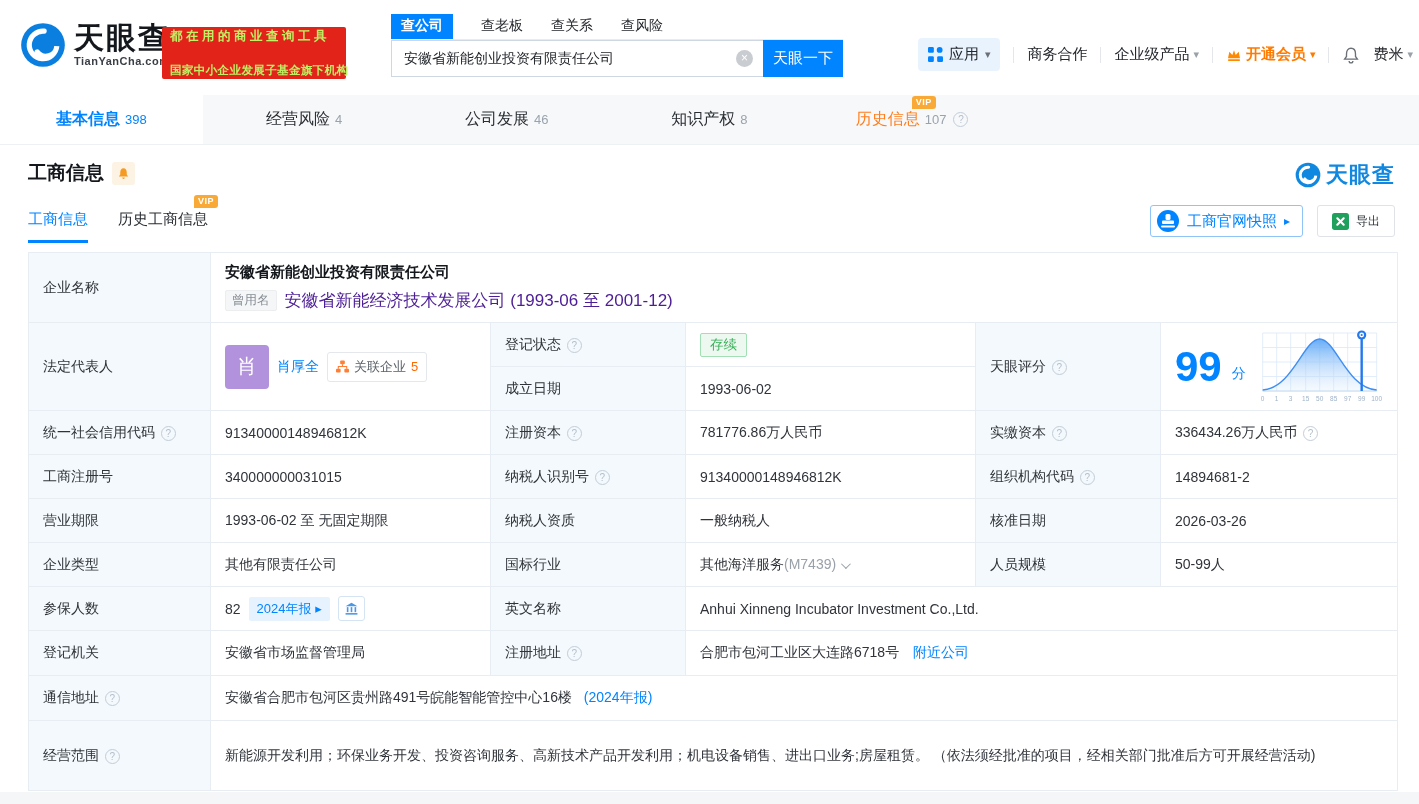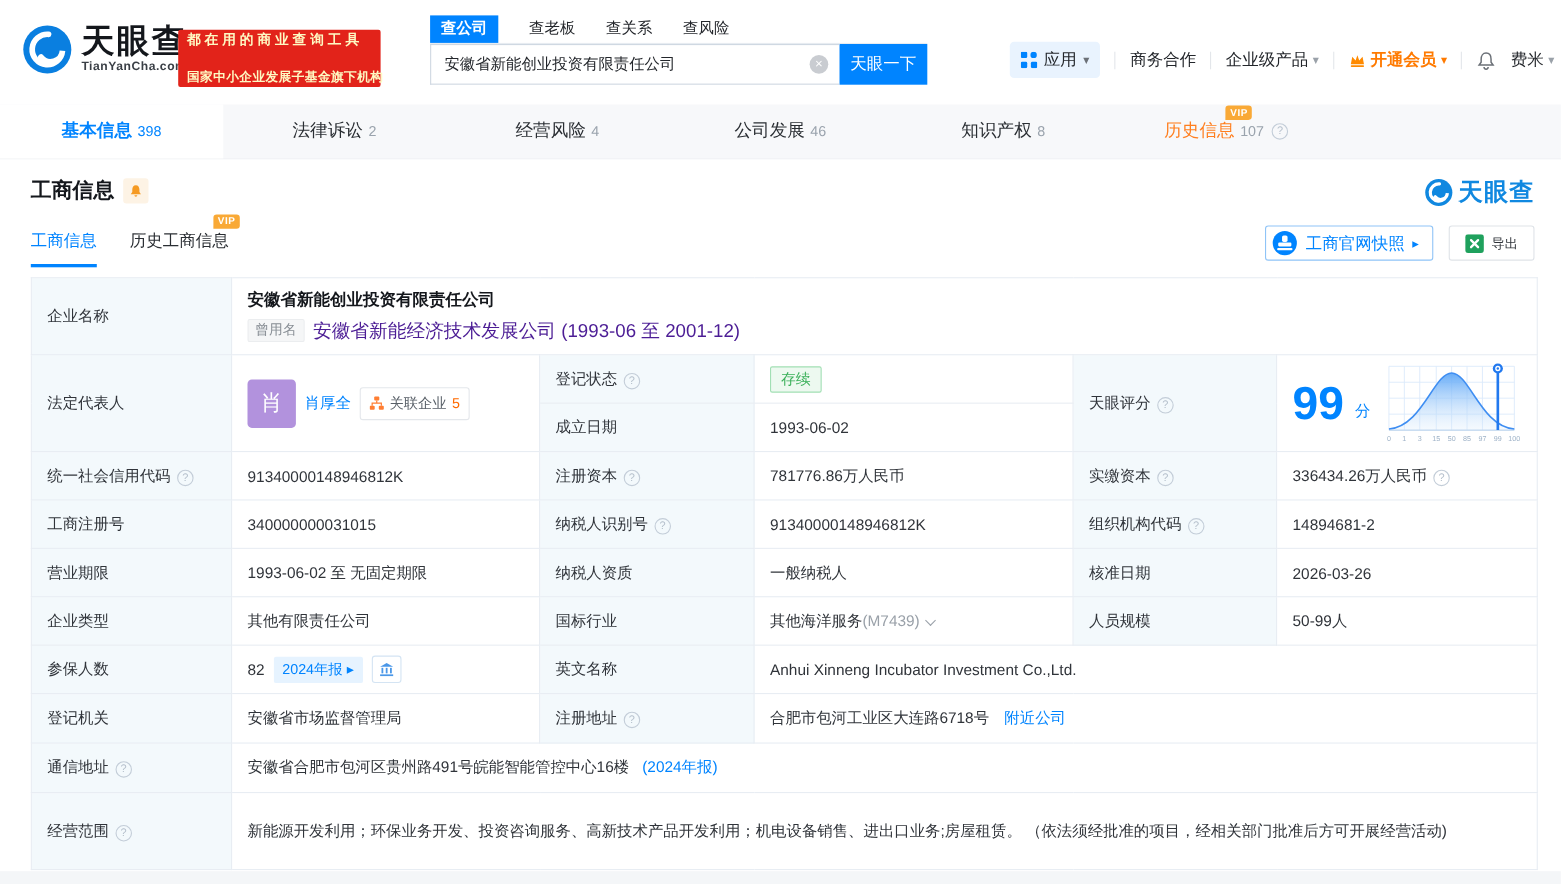--- a/index.html
+++ b/index.html
@@ -5,21 +5,21 @@
   * { margin:0; padding:0; box-sizing:border-box; }
   html,body { width:1419px; height:804px; }
   body { position:relative; background:#fff; font-family:"Liberation Sans","DejaVu Sans",sans-serif; color:#30343a; overflow:hidden; }
 
   
   .header-bar { position:absolute; top:0; left:0; width:1419px; height:95px; background:#fff; }
   .logo { position:absolute; left:20px; top:22px; display:flex; align-items:center; gap:8px; }
   .logo-text-wrap { display:flex; flex-direction:column; line-height:1; }
   .logo-cn { font-size:30px; font-weight:bold; color:#14171c; letter-spacing:2px; }
   .logo-en { font-size:11px; color:#3a3f46; margin-top:3px; letter-spacing:.5px; font-weight:bold; }
-  .slogan-badge { position:absolute; left:162px; top:27px; width:184px; height:52px; background:#e2231a; color:#fef9c3; border-radius:2px; display:flex; flex-direction:column; justify-content:center; padding:0 8px; }
+  .slogan-badge { position:absolute; left:162px; top:27px; width:184px; height:52px; background:#e2231a; color:#bef264; border-radius:2px; display:flex; flex-direction:column; justify-content:center; padding:0 8px; }
   .slogan-line1 { font-size:12.5px; font-weight:bold; letter-spacing:3.5px; white-space:nowrap; }
   .slogan-line2 { font-size:11.5px; font-weight:bold; letter-spacing:.4px; margin-top:18px; white-space:nowrap; }
 
   .search-wrap { position:absolute; left:391px; top:15px; }
   .search-tabs { display:flex; align-items:flex-end; gap:28px; height:25px; border-bottom:1px solid #e7ecf1; width:452px; }
   .search-tab { font-size:14px; color:#23262b; padding-bottom:4px; cursor:pointer; }
   .search-tab.active { background:#0084ff; color:#fff; padding:3px 10px 4px; font-weight:bold; }
   .search-row { display:flex; margin-top:0; }
   .search-input-box { position:relative; }
   .search-input { width:372px; height:37px; border:1px solid #cfd8e2; border-right:none; font-size:14px; color:#23262b; padding:0 36px 0 12px; outline:none; font-family:inherit; }
@@ -168,24 +168,20 @@
       <span>费米</span>
       <span class="caret gray">▾</span>
     </span>
   </div>
 </div>
 
 <div class="nav-bar">
   <div class="nav-tab active">
     <span class="nav-label">基本信息</span>
     <span class="nav-count">398</span>
-  </div>
-  <div class="nav-tab">
-    <span class="nav-label">法律诉讼</span>
-    <span class="nav-count">2</span>
   </div>
   <div class="nav-tab">
     <span class="nav-label">经营风险</span>
     <span class="nav-count">4</span>
   </div>
   <div class="nav-tab">
     <span class="nav-label">公司发展</span>
     <span class="nav-count">46</span>
   </div>
   <div class="nav-tab">

